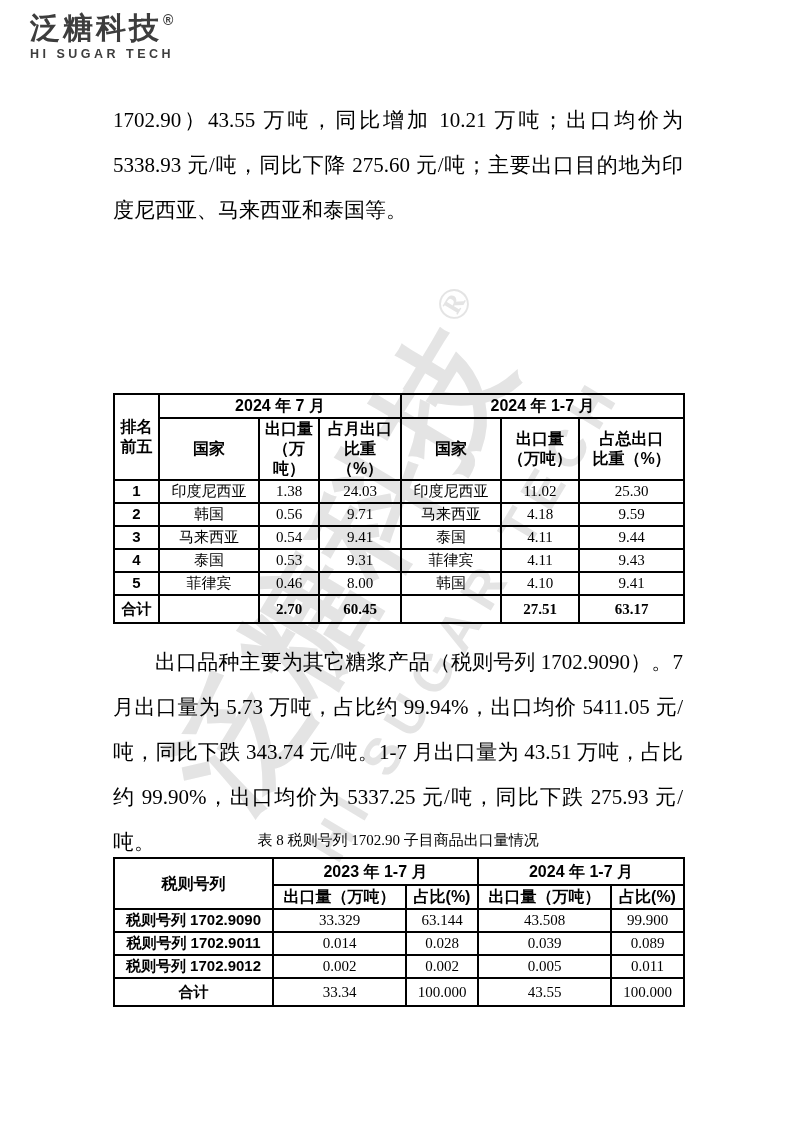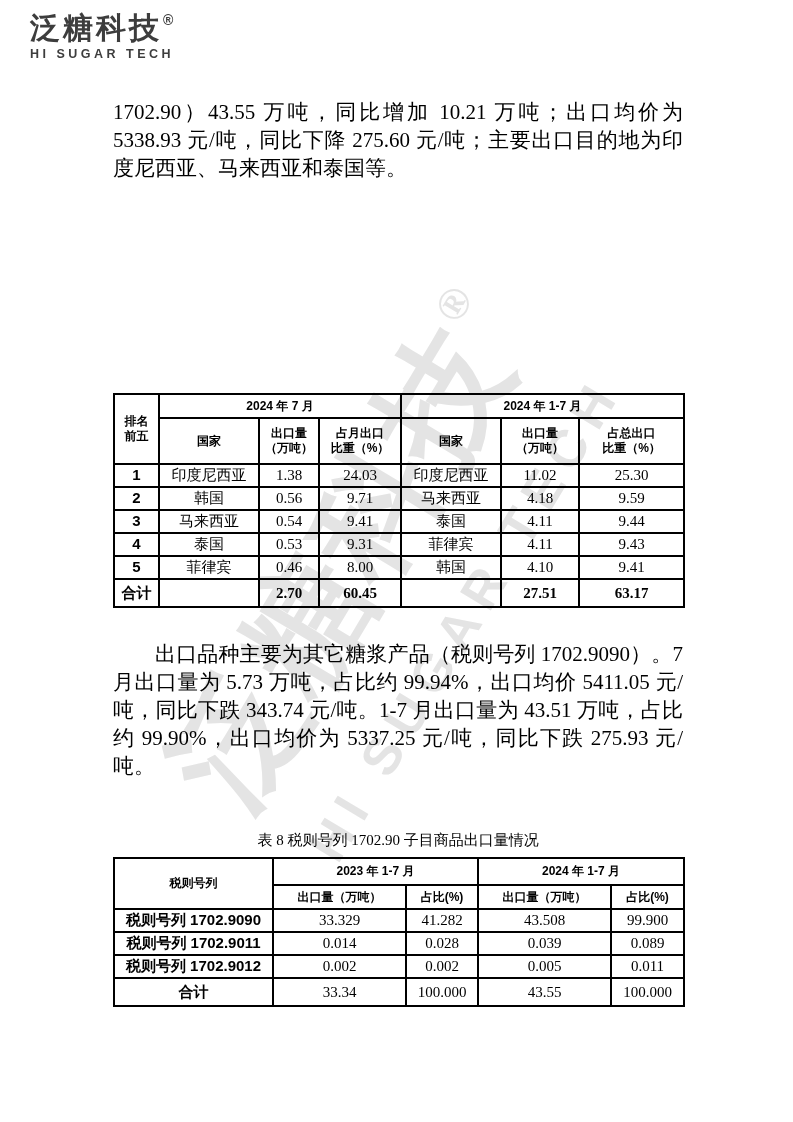--- a/index.html
+++ b/index.html
@@ -35,21 +35,21 @@
   .wm-reg { font-size:44px; position:relative; top:-68px; left:2px; font-weight:bold; }
   .wm-en {
     font-family:"Liberation Sans","DejaVu Sans",sans-serif;
     font-size:52px; letter-spacing:11px; line-height:1; margin-top:42px;
     white-space:nowrap; font-weight:bold;
   }
 
   
   .para {
     position:absolute; left:113px; width:570px; z-index:1;
-    font-size:21px; line-height:28px; text-align:justify;
+    font-size:21px; line-height:45px; text-align:justify;
   }
   .p1 { top:98px; }
   .p2 { top:216px; text-indent:42px; }
   .p3 { top:640px; text-indent:42px; }
 
   .tbl-caption {
     position:absolute; left:113px; width:570px; z-index:1;
     text-align:center; font-size:15px;
   }
   .cap7 { top:369px; }
@@ -64,21 +64,21 @@
   table { border-collapse:collapse; table-layout:fixed; z-index:1; }
   .tbl { position:absolute; left:113px; width:570px; background:transparent; }
   .t7 { top:393px; }
   .t8 { top:857px; }
   th, td {
     border:2px solid #000; padding:0 2px; text-align:center; vertical-align:middle;
     overflow:hidden;
   }
   th {
     font-family:"Liberation Sans","DejaVu Sans",sans-serif;
-    font-weight:bold; font-size:12px; line-height:1.25;
+    font-weight:bold; font-size:16px; line-height:1.25;
   }
   td { font-size:15px; line-height:1.25; }
   .t7 .hrow1 th { height:22px; }
   .t7 .hrow2 th { height:44px; }
   .t7 td { height:21px; }
   .t7 .trow td { height:26px; }
   .t8 .hrow1 th { height:25px; }
   .t8 .hrow2 th { height:22px; }
   .t8 td { height:21px; }
   .t8 .trow td { height:26px; }
@@ -226,21 +226,21 @@
     </tr>
     <tr class="hrow2">
       <th>出口量（万吨）</th>
       <th>占比(%)</th>
       <th>出口量（万吨）</th>
       <th>占比(%)</th>
     </tr>
     <tr>
       <td class="code-cell">税则号列 1702.9090</td>
       <td>33.329</td>
-      <td>41.282</td>
+      <td>63.144</td>
       <td>43.508</td>
       <td>99.900</td>
     </tr>
     <tr>
       <td class="code-cell">税则号列 1702.9011</td>
       <td>0.014</td>
       <td>0.028</td>
       <td>0.039</td>
       <td>0.089</td>
     </tr>

